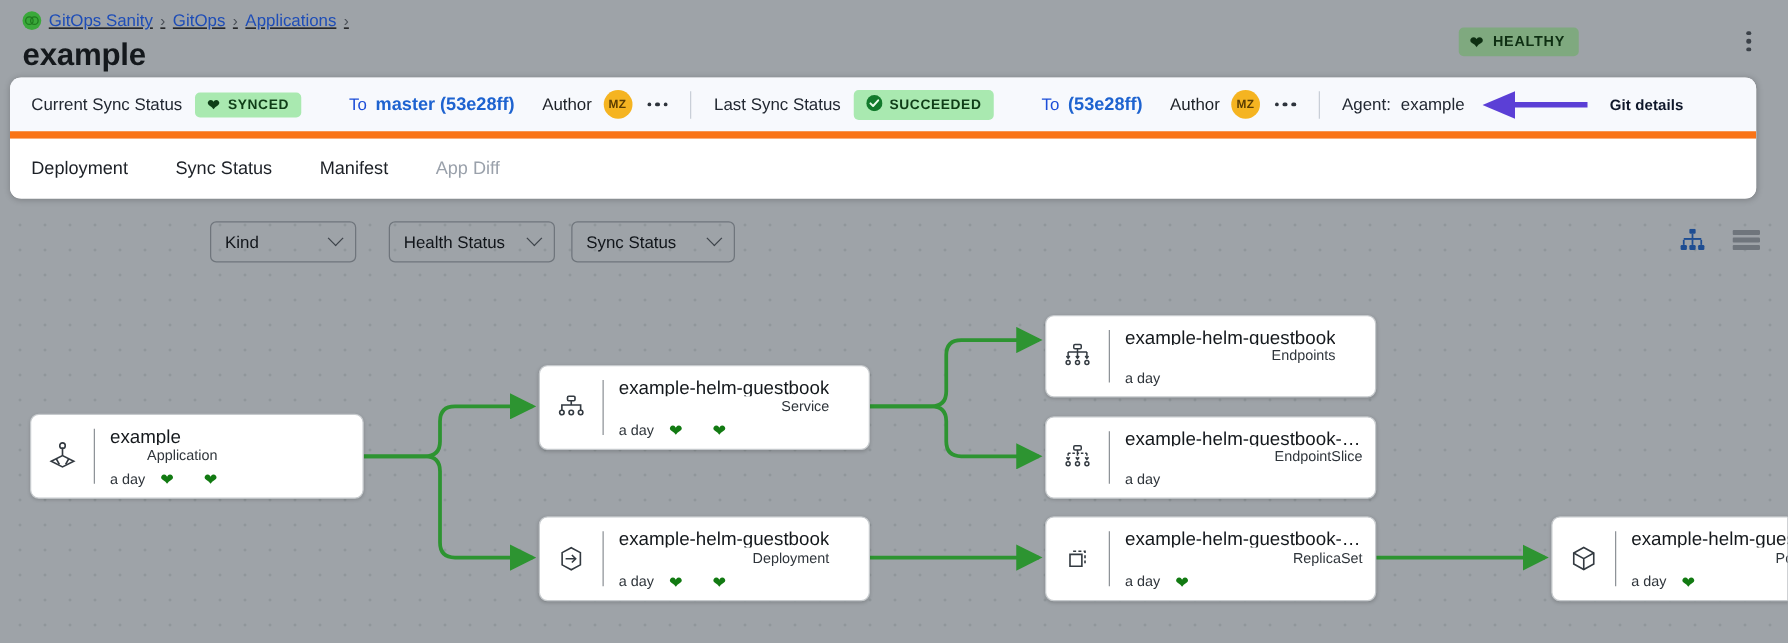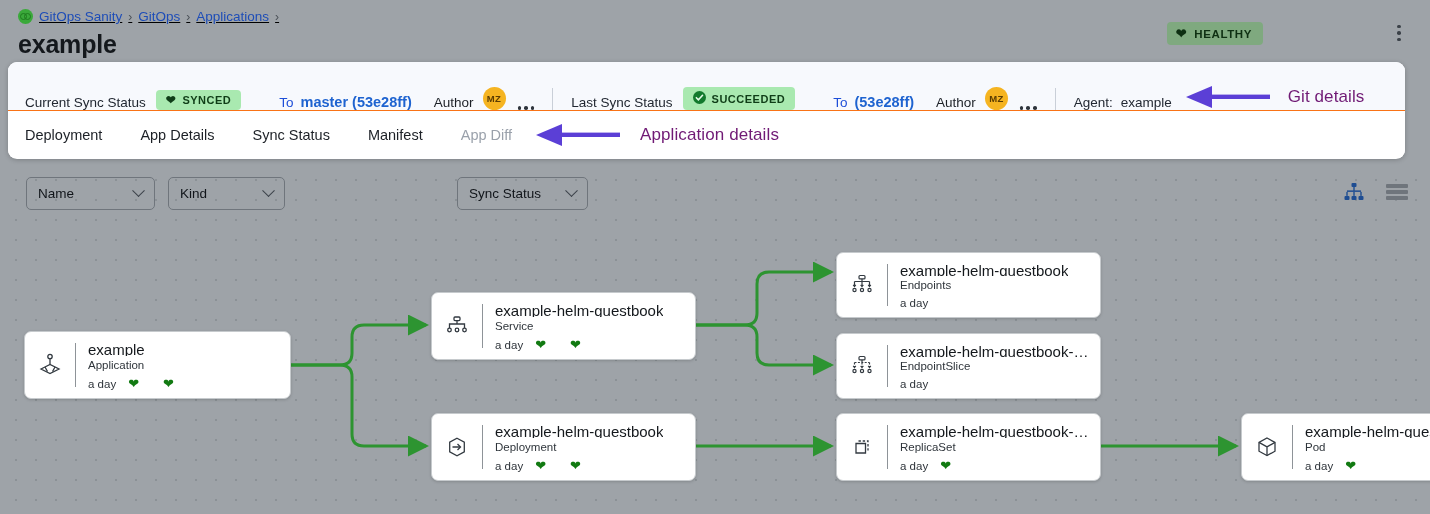--- a/index.html
+++ b/index.html
@@ -50,22 +50,22 @@
   .kebab i { width: 3.5px; height: 3.5px; border-radius: 50%; background: #3b4148; display: block; }
 
   
   .panel {
     position: absolute; left: 8px; top: 62px; width: 1397px; height: 97px;
     border-radius: 9px; overflow: hidden;
     box-shadow: 0 1px 5px rgba(0,0,0,.22);
     background: #fff;
   }
   .syncbar {
-    height: 49px; background: #f7f9fd; border-bottom: 1px solid #f97316;
-    display: flex; align-items: flex-end; padding-left: 17px; font-size: 13.5px; color: #1c2026;
+    height: 49px; background: #f7f9fd; border-bottom: 6px solid #f97316;
+    display: flex; align-items: center; padding-left: 17px; font-size: 13.5px; color: #1c2026;
   }
   .sb-label { color: #222832; }
   .pill {
     display: inline-flex; align-items: center; gap: 6px;
     background: #a9e9b0; border-radius: 4px; padding: 4px 10px;
     font-size: 11px; font-weight: bold; color: #0f3d17; letter-spacing: .5px;
     margin: 0 10px; cursor: pointer;
   }
   .to-word { color: #1d4ed8; margin-right: 7px; margin-left: 28px; }
   .rev-link { color: #1e63d0; font-weight: bold; font-size: 14.5px; cursor: pointer; }
@@ -73,21 +73,21 @@
   .avatar {
     width: 23px; height: 23px; border-radius: 50%; background: #f5b421; color: #5a3c02;
     font-size: 9.5px; font-weight: bold; display: flex; align-items: center; justify-content: center; letter-spacing: .3px;
   }
   .dots3 { display: flex; gap: 3px; margin-left: 12px; cursor: pointer; }
   .dots3 i { width: 3.6px; height: 3.6px; border-radius: 50%; background: #2e343c; display: block; }
   .vsep { width: 1px; height: 22px; background: #c9cfd8; margin: 0 18px; }
 
   .arrow-note { display: flex; align-items: center; gap: 0; margin-left: 14px; }
   .arrow-svg { display: block; }
-  .note-text { color: #701a75; font-weight: normal; font-size: 17px; letter-spacing: .1px; }
+  .note-text { color: #0f172a; font-weight: bold; font-size: 12px; letter-spacing: .1px; }
 
   .tabbar { height: 47px; background: #fff; display: flex; align-items: center; padding-left: 17px; }
   .tab {
     font-size: 14.5px; color: #1c2026; margin-right: 38px; cursor: pointer;
     height: 47px; display: flex; align-items: center; position: relative; white-space: nowrap;
   }
   .tab.active { font-weight: bold; }
   .tab.active::after { content: ""; position: absolute; left: 0; right: 0; bottom: 0; height: 2.5px; background: #2b5fc4; }
   .tab.dim { color: #9aa1ab; }
 
@@ -104,21 +104,21 @@
   
   .node {
     position: absolute; background: #ffffff; border: 1px solid #c6cacd; border-radius: 7px;
     box-shadow: 0 1px 3px rgba(0,0,0,.16);
     display: flex; align-items: stretch; overflow: hidden; cursor: pointer;
   }
   .node-icon { width: 50px; display: flex; align-items: center; justify-content: center; flex: none; }
   .node-divider { width: 1px; background: #8e9398; margin: 11px 0; flex: none; }
   .node-body { padding: 9px 10px 8px 12px; display: flex; flex-direction: column; justify-content: center; overflow: hidden; }
   .node-name { font-size: 15px; color: #14181c; white-space: nowrap; overflow: hidden; text-overflow: ellipsis; line-height: 1.25; }
-  .node-kind { font-size: 11.5px; color: #2f353b; margin-top: 3px; line-height: 1.2; }
+  .node-kind { font-size: 11.5px; color: #2f353b; margin-top: 3px; line-height: 1.2; text-align: right; }
   .node-meta { font-size: 11.5px; color: #2f353b; margin-top: 4px; display: flex; align-items: center; gap: 12px; }
   .heart { color: #127a12; font-size: 13px; line-height: 1; }
   .heart.sp { margin-left: 12px; }
 
   svg.edges { position: absolute; left: 0; top: 162px; width: 1430px; height: 352px; pointer-events: none; }
 </style>
 </head>
 <body>
 
 <div id="app">
@@ -276,26 +276,26 @@
       <div class="node-name">example-helm-guest</div>
       <div class="node-kind">Pod</div>
       <div class="node-meta">
         <span>a day</span>
         <span class="heart">❤</span>
       </div>
     </div>
   </div>
 
   <div class="filters">
-    <div class="select" style="left:26px; width:129px;">
-      <span>Name</span>
-      <span class="chev"></span>
-    </div>
     <div class="select" style="left:168px; width:117px;">
       <span>Kind</span>
+      <span class="chev"></span>
+    </div>
+    <div class="select" style="left:311px; width:133px;">
+      <span>Health Status</span>
       <span class="chev"></span>
     </div>
     <div class="select" style="left:457px; width:131px;">
       <span>Sync Status</span>
       <span class="chev"></span>
     </div>
   </div>
 
   <div class="viewtoggle">
     <span>
@@ -393,27 +393,19 @@
         <svg class="arrow-svg" width="90" height="26" viewBox="0 0 90 26">
           <path d="M0,13 L26,2 L26,24 Z" fill="#5b3fd6"></path>
           <rect x="25" y="10.6" width="59" height="4.4" fill="#5b3fd6"></rect>
         </svg>
         <span class="note-text" style="margin-left:12px;">Git details</span>
       </span>
     </div>
 
     <div class="tabbar">
       <div class="tab">Deployment</div>
-      <div class="tab">App Details</div>
       <div class="tab">Sync Status</div>
       <div class="tab">Manifest</div>
       <div class="tab dim" style="margin-right:10px;">App Diff</div>
-      <div class="arrow-note">
-        <svg class="arrow-svg" width="90" height="26" viewBox="0 0 90 26">
-          <path d="M0,13 L26,2 L26,24 Z" fill="#5b3fd6"></path>
-          <rect x="25" y="10.6" width="59" height="4.4" fill="#5b3fd6"></rect>
-        </svg>
-        <span class="note-text" style="margin-left:14px;">Application details</span>
-      </div>
     </div>
 
   </div>
 </div>
 
 </body></html>

